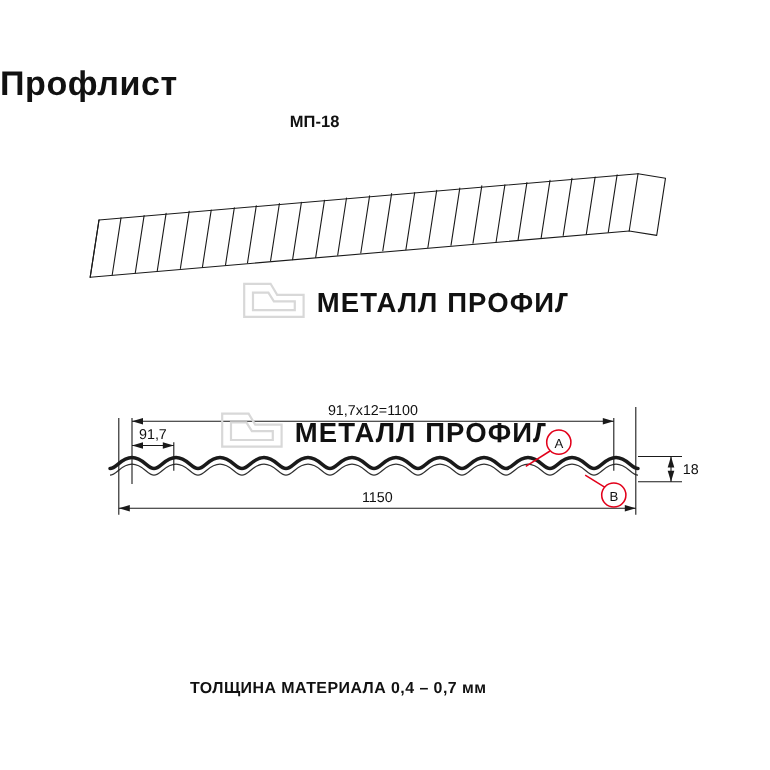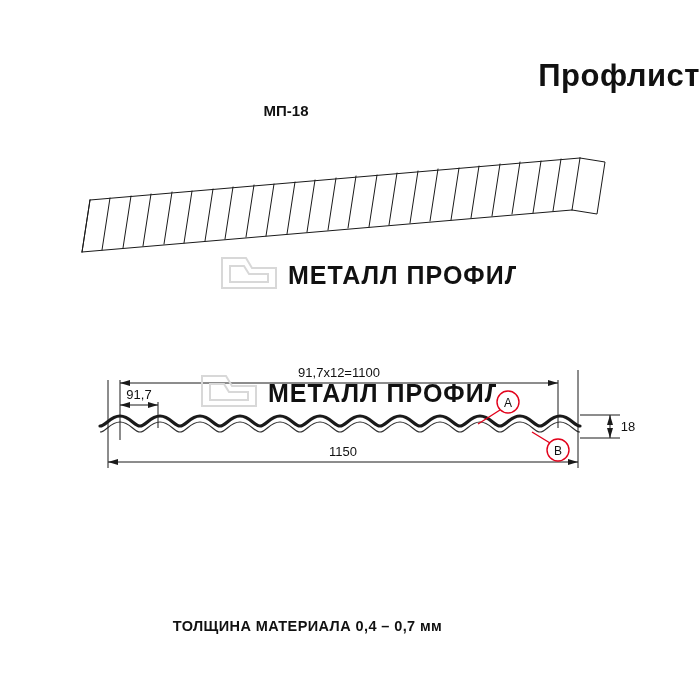--- a/index.html
+++ b/index.html
@@ -18,21 +18,21 @@
   .page {
     position: relative;
     width: 700px;
     height: 700px;
   }
   .title {
     position: absolute;
     top: 58px;
     left: 0;
     width: 700px;
-    text-align: right;
+    text-align: left;
     font-size: 31px;
     font-weight: bold;
     letter-spacing: 0.5px;
     color: #111111;
   }
   .subtitle {
     position: absolute;
     top: 102px;
     left: 0;
     width: 572px;

